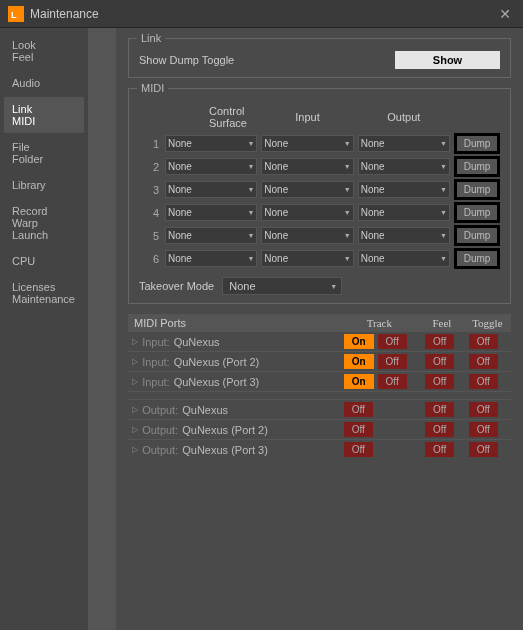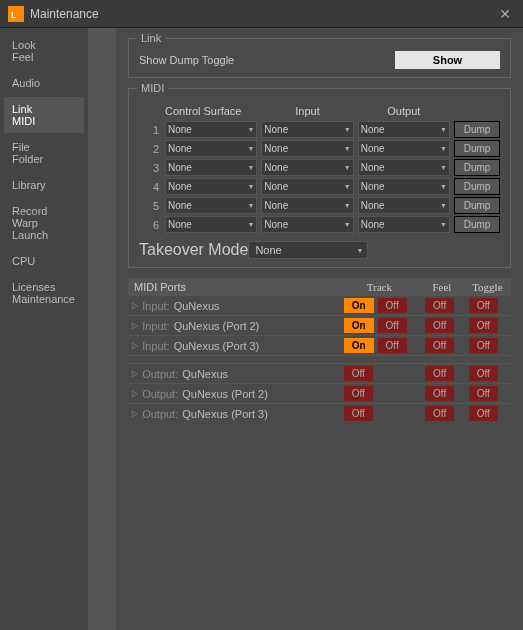--- a/index.html
+++ b/index.html
@@ -128,21 +128,21 @@
       grid-template-columns: 24px 1fr 1fr 1fr 48px;
       align-items: center;
       margin-bottom: 2px;
     }
     .midi-col-header {
       text-align: center;
       color: #ccc;
       font-size: 11px;
       padding: 2px 0;
     }
-    .midi-col-header.cs { text-align: left; padding-left: 2px; }
+    .midi-col-header.cs { text-align: left; padding-left: 2px; margin-left: 44px; }
     .midi-row {
       display: grid;
       grid-template-columns: 24px 1fr 1fr 1fr 48px;
       align-items: center;
       margin-bottom: 2px;
     }
     .row-num {
       color: #aaa;
       font-size: 11px;
       text-align: right;
@@ -170,37 +170,37 @@
       content: '▼';
       position: absolute;
       right: 3px;
       font-size: 7px;
       color: #aaa;
       pointer-events: none;
     }
     .dump-btn {
       background: #555;
       color: #bbb;
-      border: 1px solid #000000;
+      border: 3px solid #000000;
       font-size: 10px;
       padding: 2px 4px;
       cursor: pointer;
       margin-left: 2px;
     }
 
     
     .takeover-row {
       display: flex;
       align-items: center;
       margin-top: 8px;
     }
     .takeover-label {
       color: #ccc;
-      font-size: 16px;
-      margin-right: 0;
+      font-size: 11px;
+      margin-right: 8px;
     }
     .takeover-select-wrapper {
       position: relative;
       display: inline-flex;
       align-items: center;
     }
     .takeover-select {
       background: #3a3a3a;
       color: #ccc;
       border: 1px solid #555;

